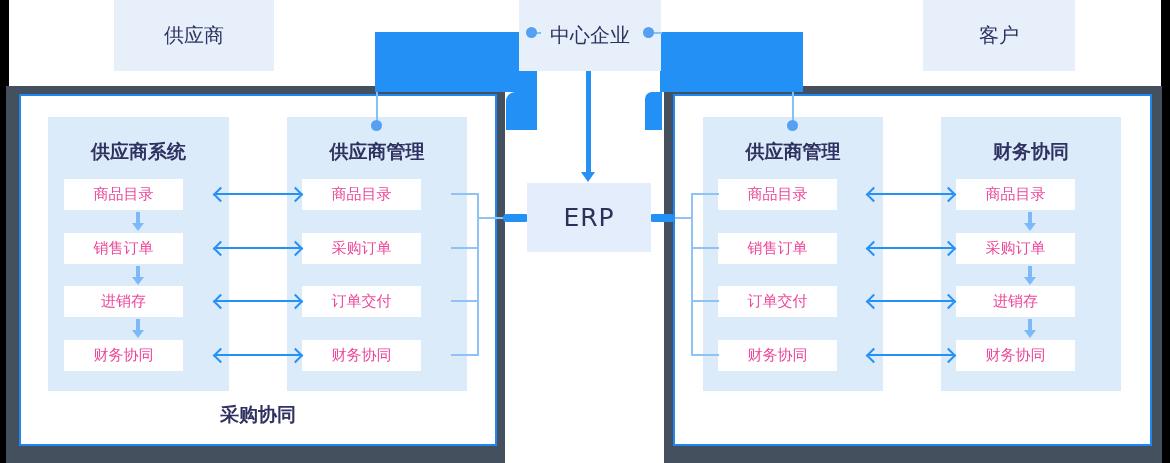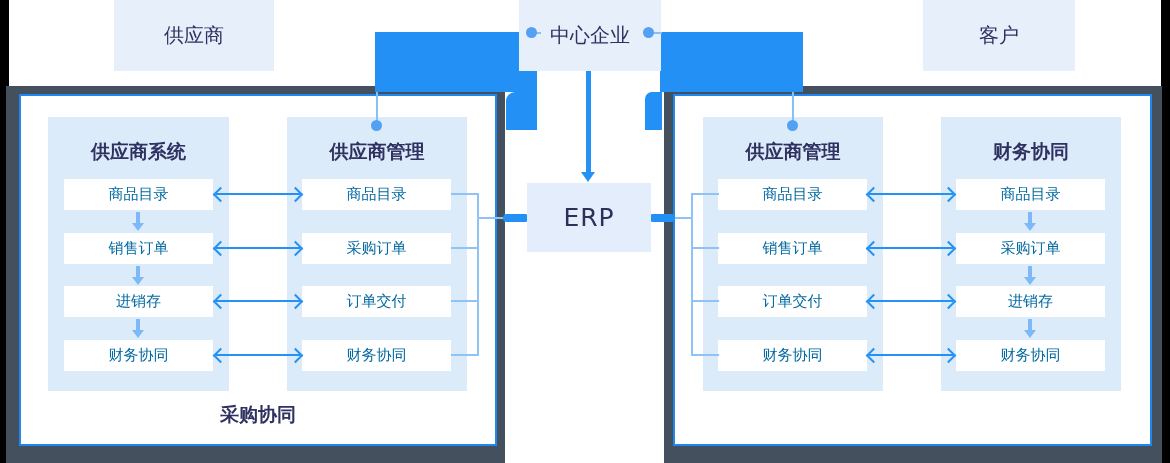--- a/index.html
+++ b/index.html
@@ -10,22 +10,22 @@
   .blackbar{position:absolute;top:0;width:9px;height:463px;background:#000;z-index:1;}
   
   .navy{position:absolute;background:#44505e;z-index:2;}
   
   .panel{position:absolute;background:#ffffff;border:2px solid #1e88f0;z-index:3;}
   
   .col{position:absolute;background:#dcebfa;z-index:4;}
   .coltitle{position:absolute;left:0;right:0;top:22px;text-align:center;
             font-size:19px;font-weight:600;color:#2f3160;}
   
-  .row{position:absolute;width:149px;height:31px;background:#ffffff;z-index:5;
-       text-align:center;line-height:31px;font-size:15px;color:#0369a1;}
+  .row{position:absolute;width:119px;height:31px;background:#ffffff;z-index:5;
+       text-align:center;line-height:31px;font-size:15px;color:#ec4899;}
   
   .ribbon{position:absolute;background:#2290f4;z-index:6;}
   
   .topbox{position:absolute;top:0;height:71px;background:#e7effb;z-index:7;
           text-align:center;line-height:71px;font-size:20px;font-weight:500;color:#2e3260;}
   
   .erpbox{position:absolute;left:527px;top:183px;width:124px;height:69px;background:#e3edfb;z-index:9;
           text-align:center;line-height:69px;font-size:25px;font-weight:500;color:#2d3159;letter-spacing:1px;}
   
   .pfooter{position:absolute;text-align:center;font-size:19px;font-weight:600;color:#2f3160;z-index:5;}

